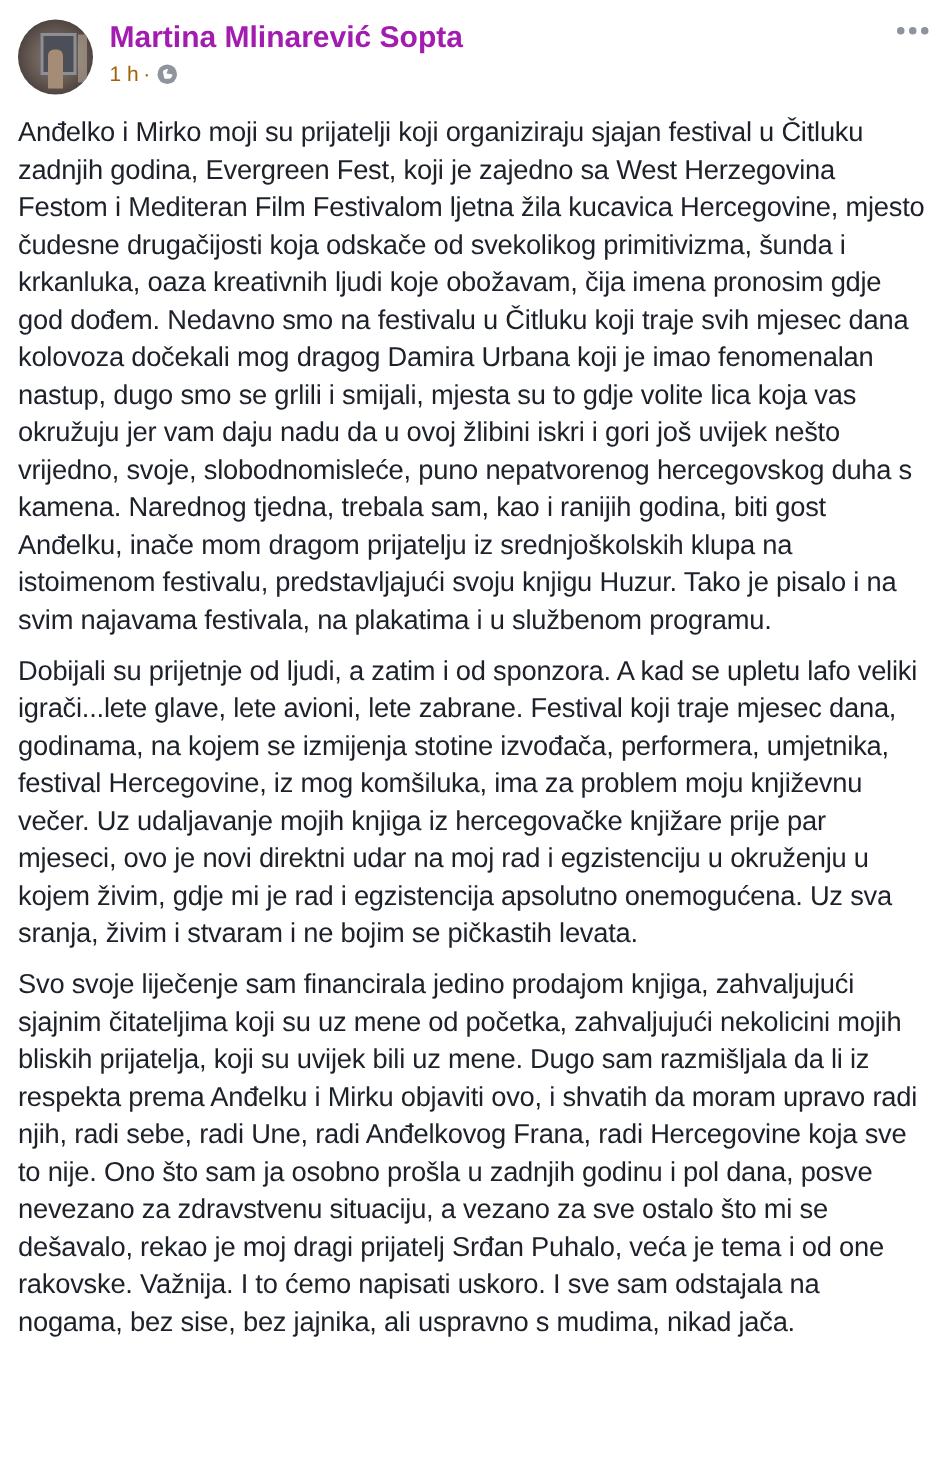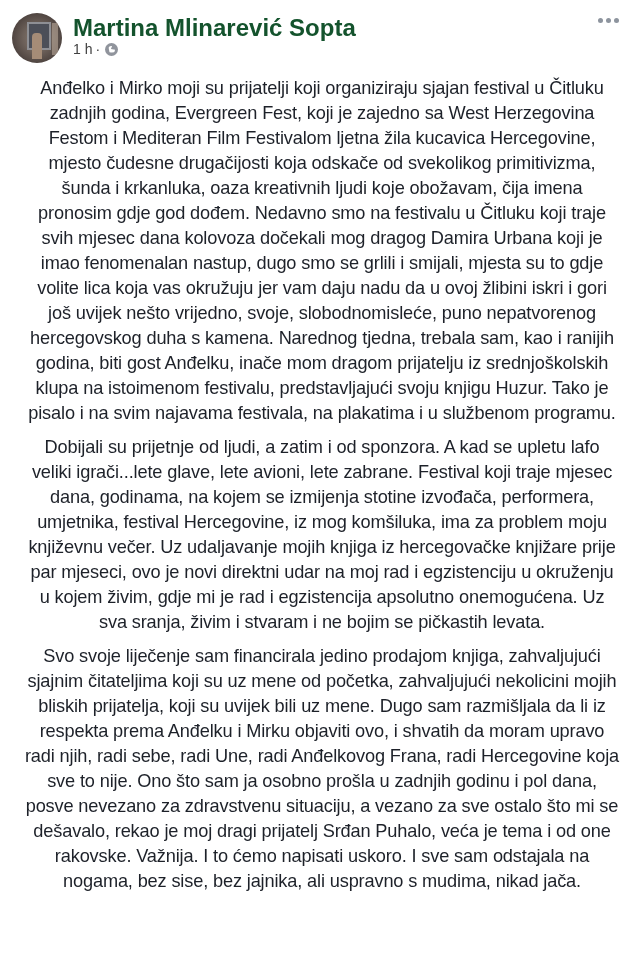--- a/index.html
+++ b/index.html
@@ -4,28 +4,28 @@
 <style>
   html, body { margin:0; padding:0; background:#ffffff; }
   body { width:632px; height:979px; overflow:hidden; font-family:"Liberation Sans", sans-serif; color:#1d2129; }
   .post { position:relative; width:632px; }
   .header { position:relative; height:76px; }
   .avatar { position:absolute; left:12px; top:13px; width:50px; height:50px; border-radius:50%;
     background: radial-gradient(circle at 50% 50%, #8a7d74 0%, #6c6059 40%, #4b413d 75%, #3a3230 100%); overflow:hidden; }
   .avatar .frame { position:absolute; left:15px; top:9px; width:20px; height:24px; background:#4c4f58; border:2px solid #8e8f94; }
   .avatar .figure { position:absolute; left:20px; top:20px; width:10px; height:26px; background:#a58c77; border-radius:4px 4px 0 0; }
   .avatar .light { position:absolute; right:4px; top:10px; width:6px; height:32px; background:#b9a999; opacity:.6; }
-  .name { position:absolute; left:73px; top:14px; font-size:24px; font-weight:bold; color:#14532d; }
-  .meta { position:absolute; left:73px; top:41px; font-size:14px; color:#404040; display:flex; align-items:center; gap:3px; }
+  .name { position:absolute; left:73px; top:14px; font-size:20px; font-weight:bold; color:#a21caf; }
+  .meta { position:absolute; left:73px; top:41px; font-size:14px; color:#a16207; display:flex; align-items:center; gap:3px; }
   .globe { width:13px; height:13px; border-radius:50%; background:#90949c; position:relative; display:inline-block; margin-left:2px; }
   .globe::after { content:""; position:absolute; left:3px; top:3px; width:7px; height:7px; border-radius:50%; background:#fff; clip-path: polygon(0 0, 60% 0, 40% 50%, 100% 60%, 100% 100%, 20% 100%); }
   .more { position:absolute; right:13px; top:18px; display:flex; gap:3px; cursor:pointer; }
   .more span { width:5px; height:5px; border-radius:50%; background:#8d949e; display:block; }
   .body { padding:0 12px 0 12px; font-size:18.2px; line-height:25px; color:#1d2129; }
-  .body p { margin:0 0 9px 12px; letter-spacing:-0.15px;text-align:center; }
+  .body p { margin:0 0 9px 0; letter-spacing:-0.15px; }
 </style>
 </head>
 <body>
 
 <div class="post">
   <div class="header">
     <div class="avatar">
       <div class="frame"></div>
       <div class="figure"></div>
       <div class="light"></div>

